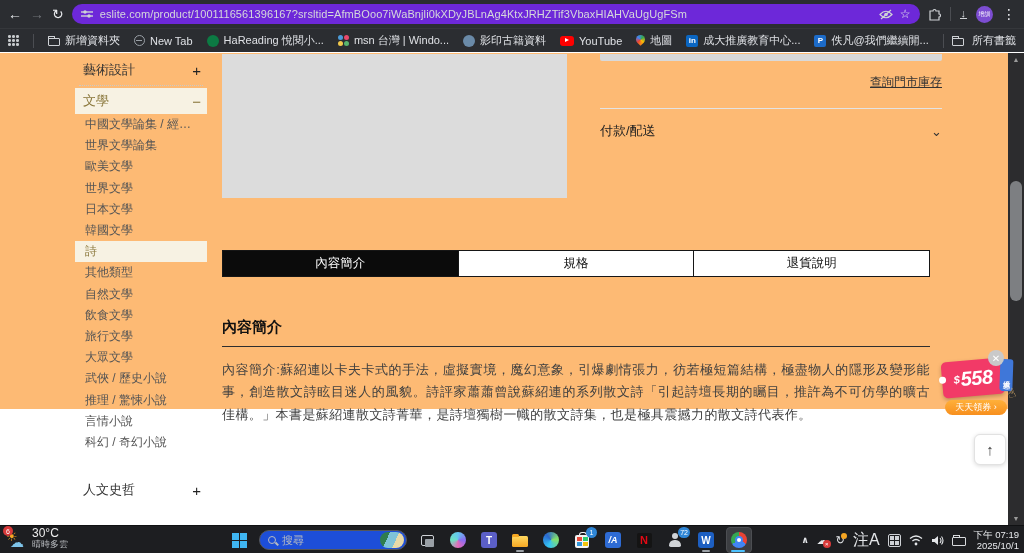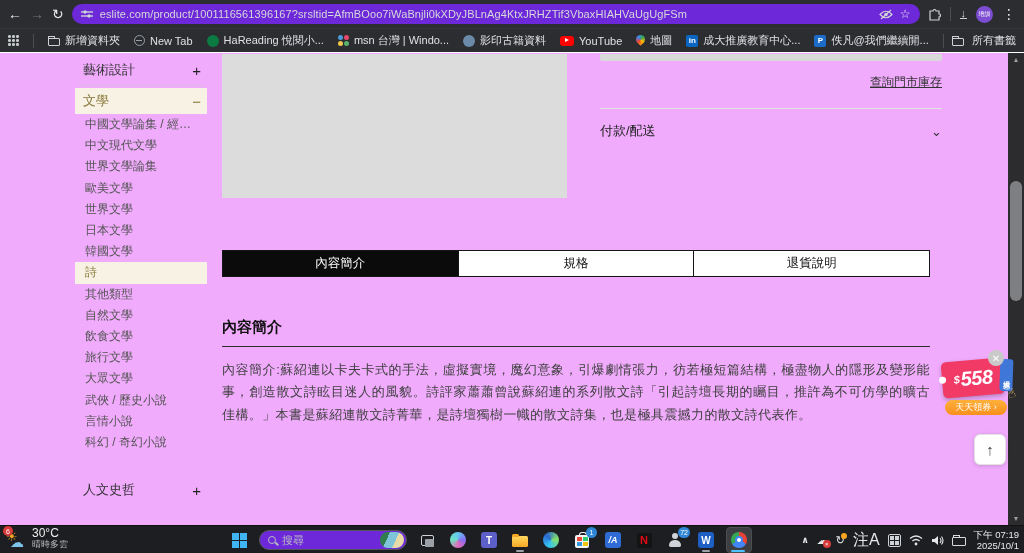--- a/index.html
+++ b/index.html
@@ -36,21 +36,21 @@
   .icn-msn i { border-radius:50%; width:5px; height:5px; }
   .icn-globe-blue { width:12px; height:12px; border-radius:50%; background:#6a8aa8; }
   .icn-yt { width:14px; height:10px; background:#f00; border-radius:3px; position:relative; }
   .icn-yt::after { content:''; position:absolute; left:5px; top:2.5px; border-left:4px solid #fff; border-top:2.5px solid transparent; border-bottom:2.5px solid transparent; }
   .icn-pin { width:9px; height:9px; border-radius:50% 50% 50% 0; transform:rotate(-45deg); background:conic-gradient(#4285f4,#34a853,#fbbc04,#ea4335,#4285f4); margin-top:-2px; }
   .icn-sq { width:12px; height:12px; border-radius:2px; color:#fff; font-weight:bold; font-size:8px; display:flex; align-items:center; justify-content:center; }
   .icn-in { background:#0a66c2; }
   .icn-p { background:#1c6bc9; }
 
   
-  #page { position:absolute; top:53px; left:0; width:1024px; height:472px; background:#f0abfc; }
+  #page { position:absolute; top:53px; left:0; width:1024px; height:356px; background:#fdba74; }
 
   
   #sidebar { position:absolute; left:75px; top:4px; width:132px; font-size:12px; }
   .side-sec { height:26px; display:flex; align-items:center; justify-content:space-between; padding:0 6px 0 8px; color:#333; font-size:13px; }
   .side-sec .tg { font-size:15px; color:#222; }
   .side-dots { border-top:1px dotted #c9c9c9; margin:2px 4px; }
   .side-sec.lit { background:#f7f2e3; color:#8a773b; }
   .side-sec.lit .tg { color:#8a773b; }
   .side-item { height:21.2px; display:flex; align-items:center; padding-left:10px; color:#555; white-space:nowrap; }
   .side-item.active { background:#f7f2e3; color:#8a773b; }
@@ -102,21 +102,21 @@
   .wtext { display:flex; flex-direction:column; justify-content:center; line-height:11px; }
   .wtemp { color:#eee; font-size:12px; }
   .wdesc { color:#b9bcc0; font-size:9px; }
 
   #tb-center { position:absolute; left:228px; top:0; height:28px; display:flex; align-items:center; gap:9px; }
   .tbi { position:relative; width:22px; height:24px; display:flex; align-items:center; justify-content:center; flex:none; }
   .run-ind { position:absolute; bottom:0px; left:7px; width:8px; height:2px; border-radius:1px; background:#9aa0a6; }
   .run-ind.blue { background:#4cc2ff; left:4px; width:14px; }
   .win-start { width:15px; height:15px; display:grid; grid-template-columns:7px 7px; grid-template-rows:7px 7px; gap:1px; }
   .win-start i { background:#3fb6f3; }
-  #tb-search { width:148px; height:20px; border-radius:10px; background:#6d28d9; border:1px solid #54565a; display:flex; align-items:center; padding:0 2px 0 8px; gap:6px; }
+  #tb-search { width:148px; height:20px; border-radius:10px; background:#1d4ed8; border:1px solid #54565a; display:flex; align-items:center; padding:0 2px 0 8px; gap:6px; }
   .mag { width:8px; height:8px; border:1.5px solid #b9bcc0; border-radius:50%; position:relative; flex:none; }
   .mag::after { content:''; position:absolute; left:6px; top:6px; width:4px; height:1.5px; background:#b9bcc0; transform:rotate(45deg); }
   .search-txt { color:#b9bcc0; font-size:11px; flex:1; }
   .search-img { width:24px; height:16px; border-radius:8px; background:linear-gradient(115deg,#2f7d4f 0 32%,#7fc3d8 32% 62%,#e7d9a8 62%); flex:none; }
   .tv { width:13px; height:11px; border:1.5px solid #cfd2d6; border-radius:2px; position:relative; background:#1d1e21; }
   .tv::before { content:''; position:absolute; left:3px; top:3px; width:9px; height:8px; background:#9aa0a6; border-radius:1px; }
   .copilot { width:16px; height:16px; border-radius:50%; background:conic-gradient(#64c7f0,#8a6df2,#e569b8,#6ee2c2,#64c7f0); }
   .teams { width:16px; height:16px; border-radius:3px; background:#5b5fc7; color:#fff; font-size:10px; font-weight:bold; display:flex; align-items:center; justify-content:center; }
   .expl { width:16px; height:11px; background:linear-gradient(#ffd860,#f6a823); border-radius:1.5px; position:relative; margin-top:3px; }
   .expl::before { content:''; position:absolute; top:-2.5px; left:0; width:7px; height:3px; background:#f6a823; border-radius:1.5px 1.5px 0 0; }
@@ -253,33 +253,33 @@
       <div class="side-sec">
         <span>藝術設計</span>
         <span class="tg">+</span>
       </div>
       <div class="side-dots"></div>
       <div class="side-sec lit">
         <span>文學</span>
         <span class="tg">−</span>
       </div>
       <div class="side-item">中國文學論集 / 經…</div>
-      <div class="side-item">中文現代文學</div>
       <div class="side-item">世界文學論集</div>
       <div class="side-item">歐美文學</div>
       <div class="side-item">世界文學</div>
       <div class="side-item">日本文學</div>
       <div class="side-item">韓國文學</div>
       <div class="side-item active">詩</div>
       <div class="side-item">其他類型</div>
       <div class="side-item">自然文學</div>
       <div class="side-item">飲食文學</div>
       <div class="side-item">旅行文學</div>
       <div class="side-item">大眾文學</div>
       <div class="side-item">武俠 / 歷史小說</div>
+      <div class="side-item">推理 / 驚悚小說</div>
       <div class="side-item">言情小說</div>
       <div class="side-item">科幻 / 奇幻小說</div>
       <div class="side-gap"></div>
       <div class="side-sec">
         <span>人文史哲</span>
         <span class="tg">+</span>
       </div>
     </div>
 
     <div id="main">

